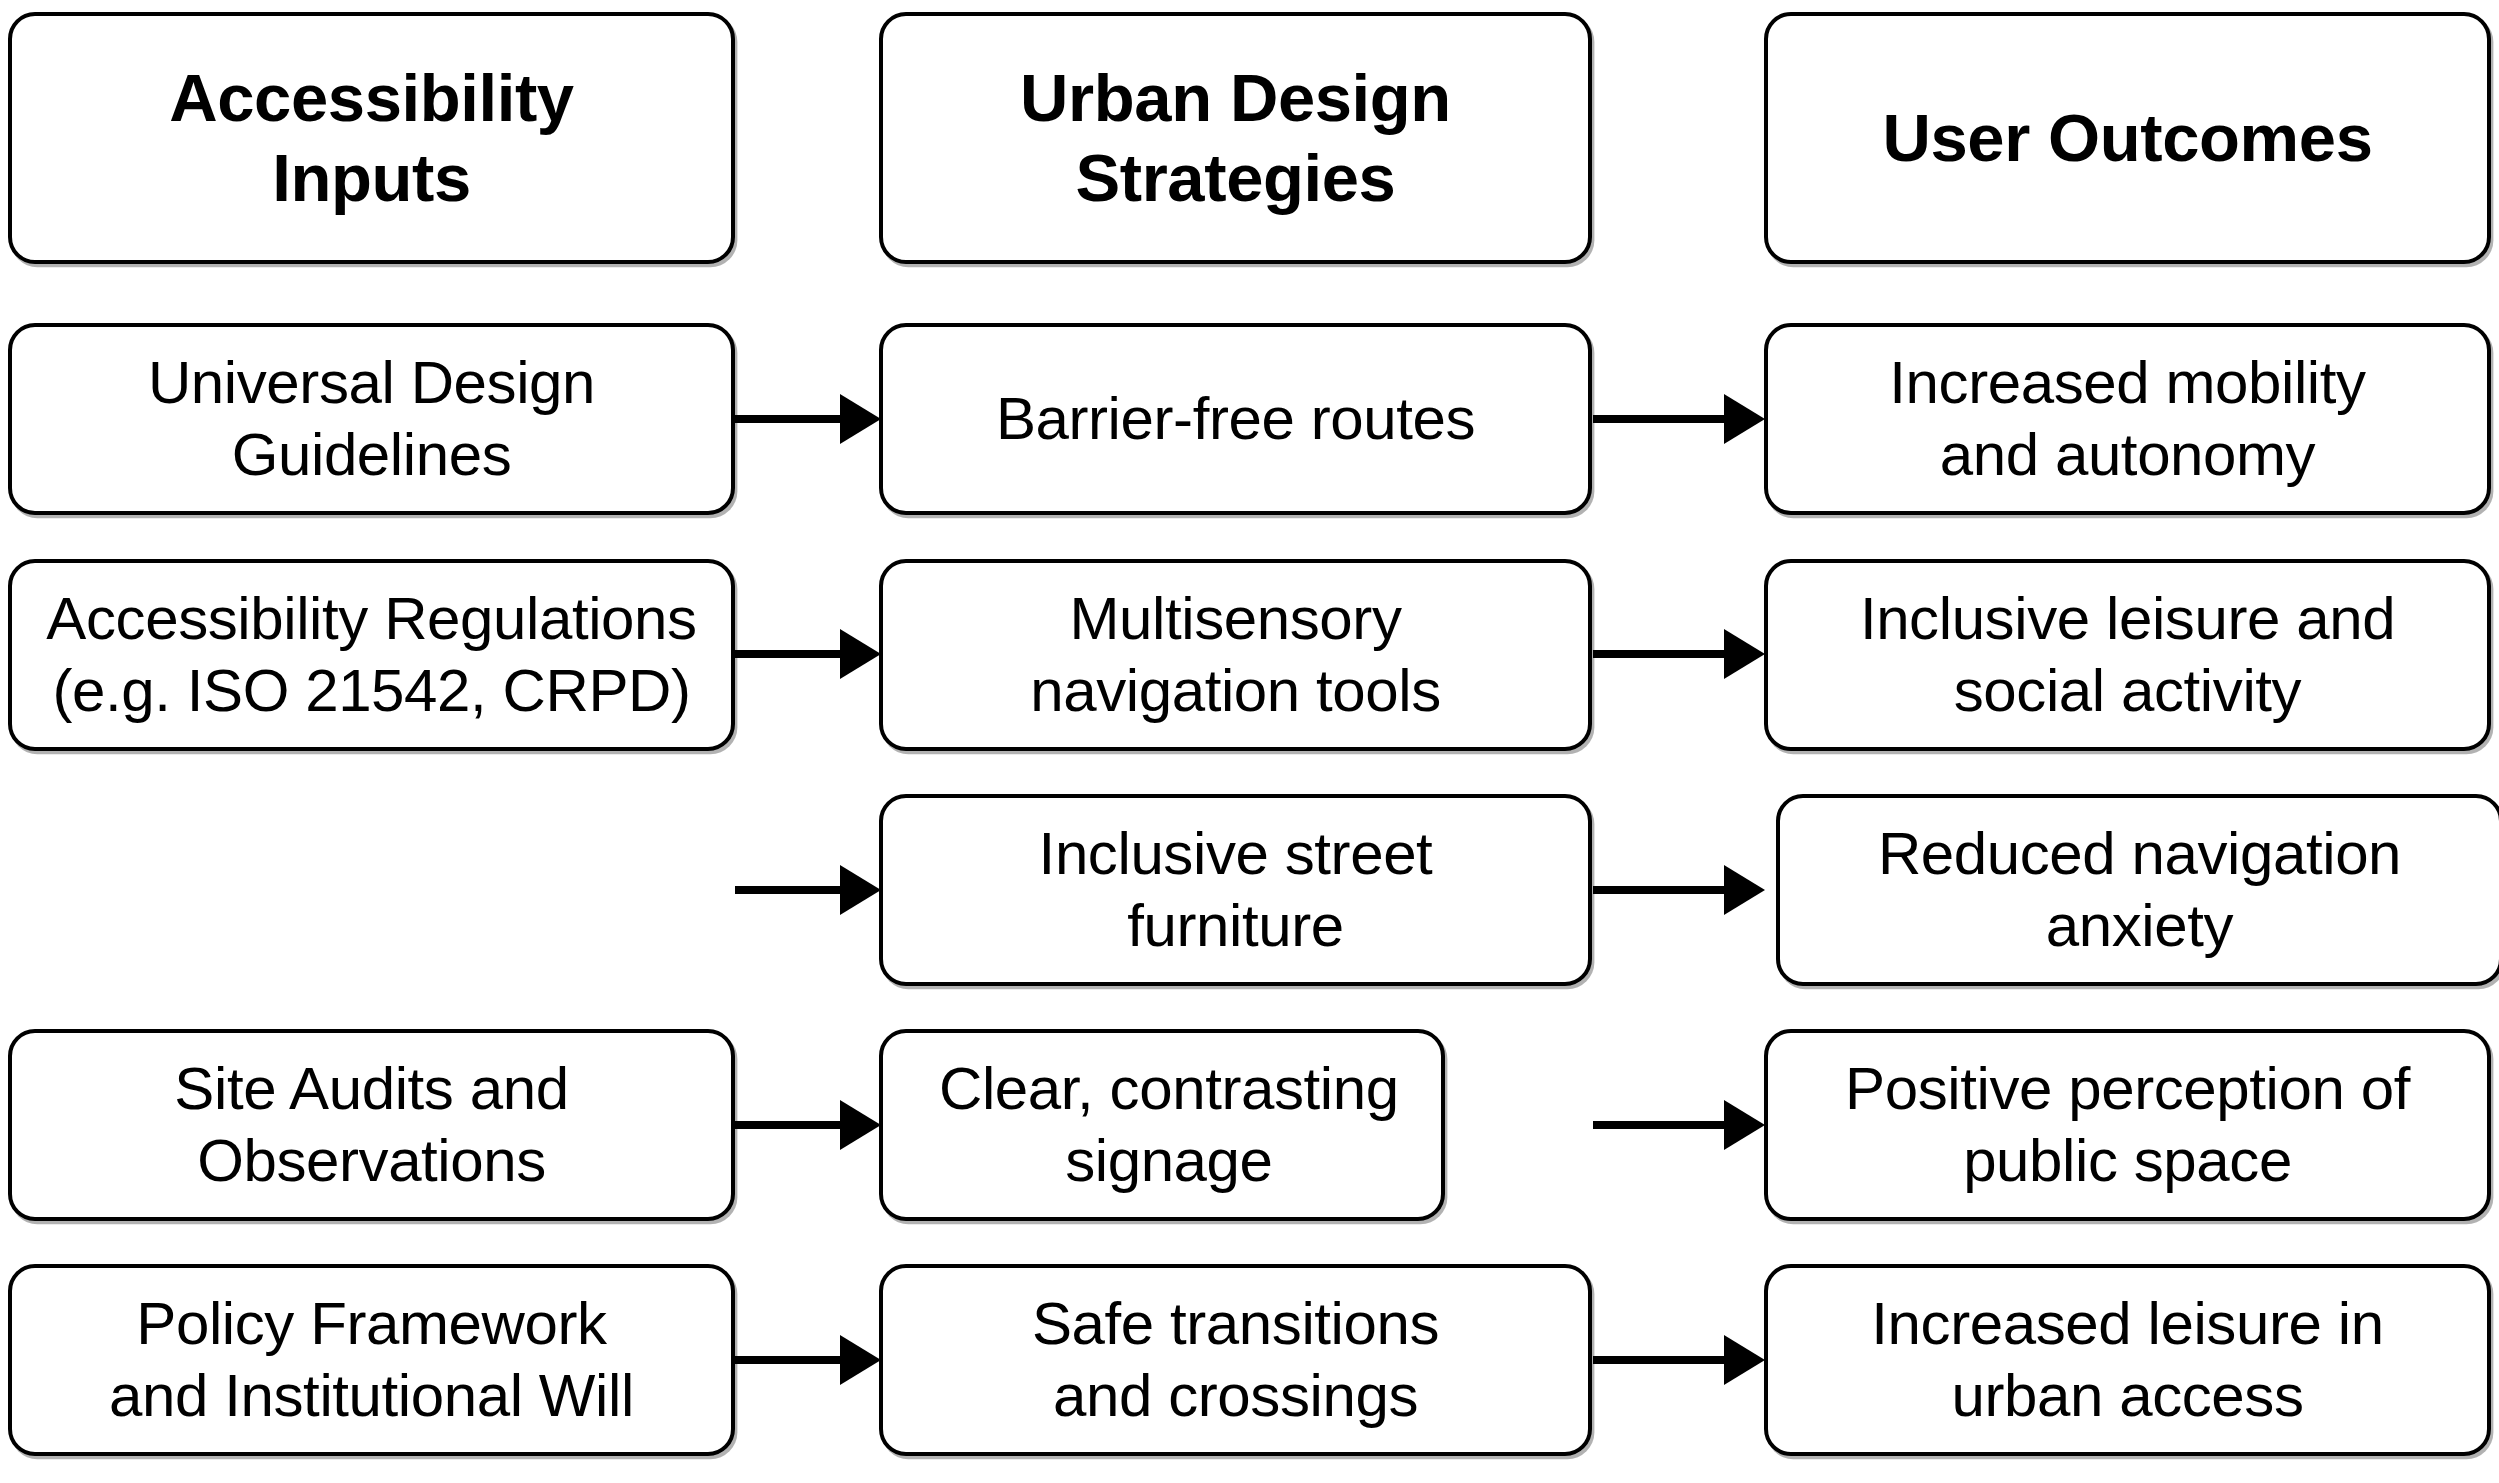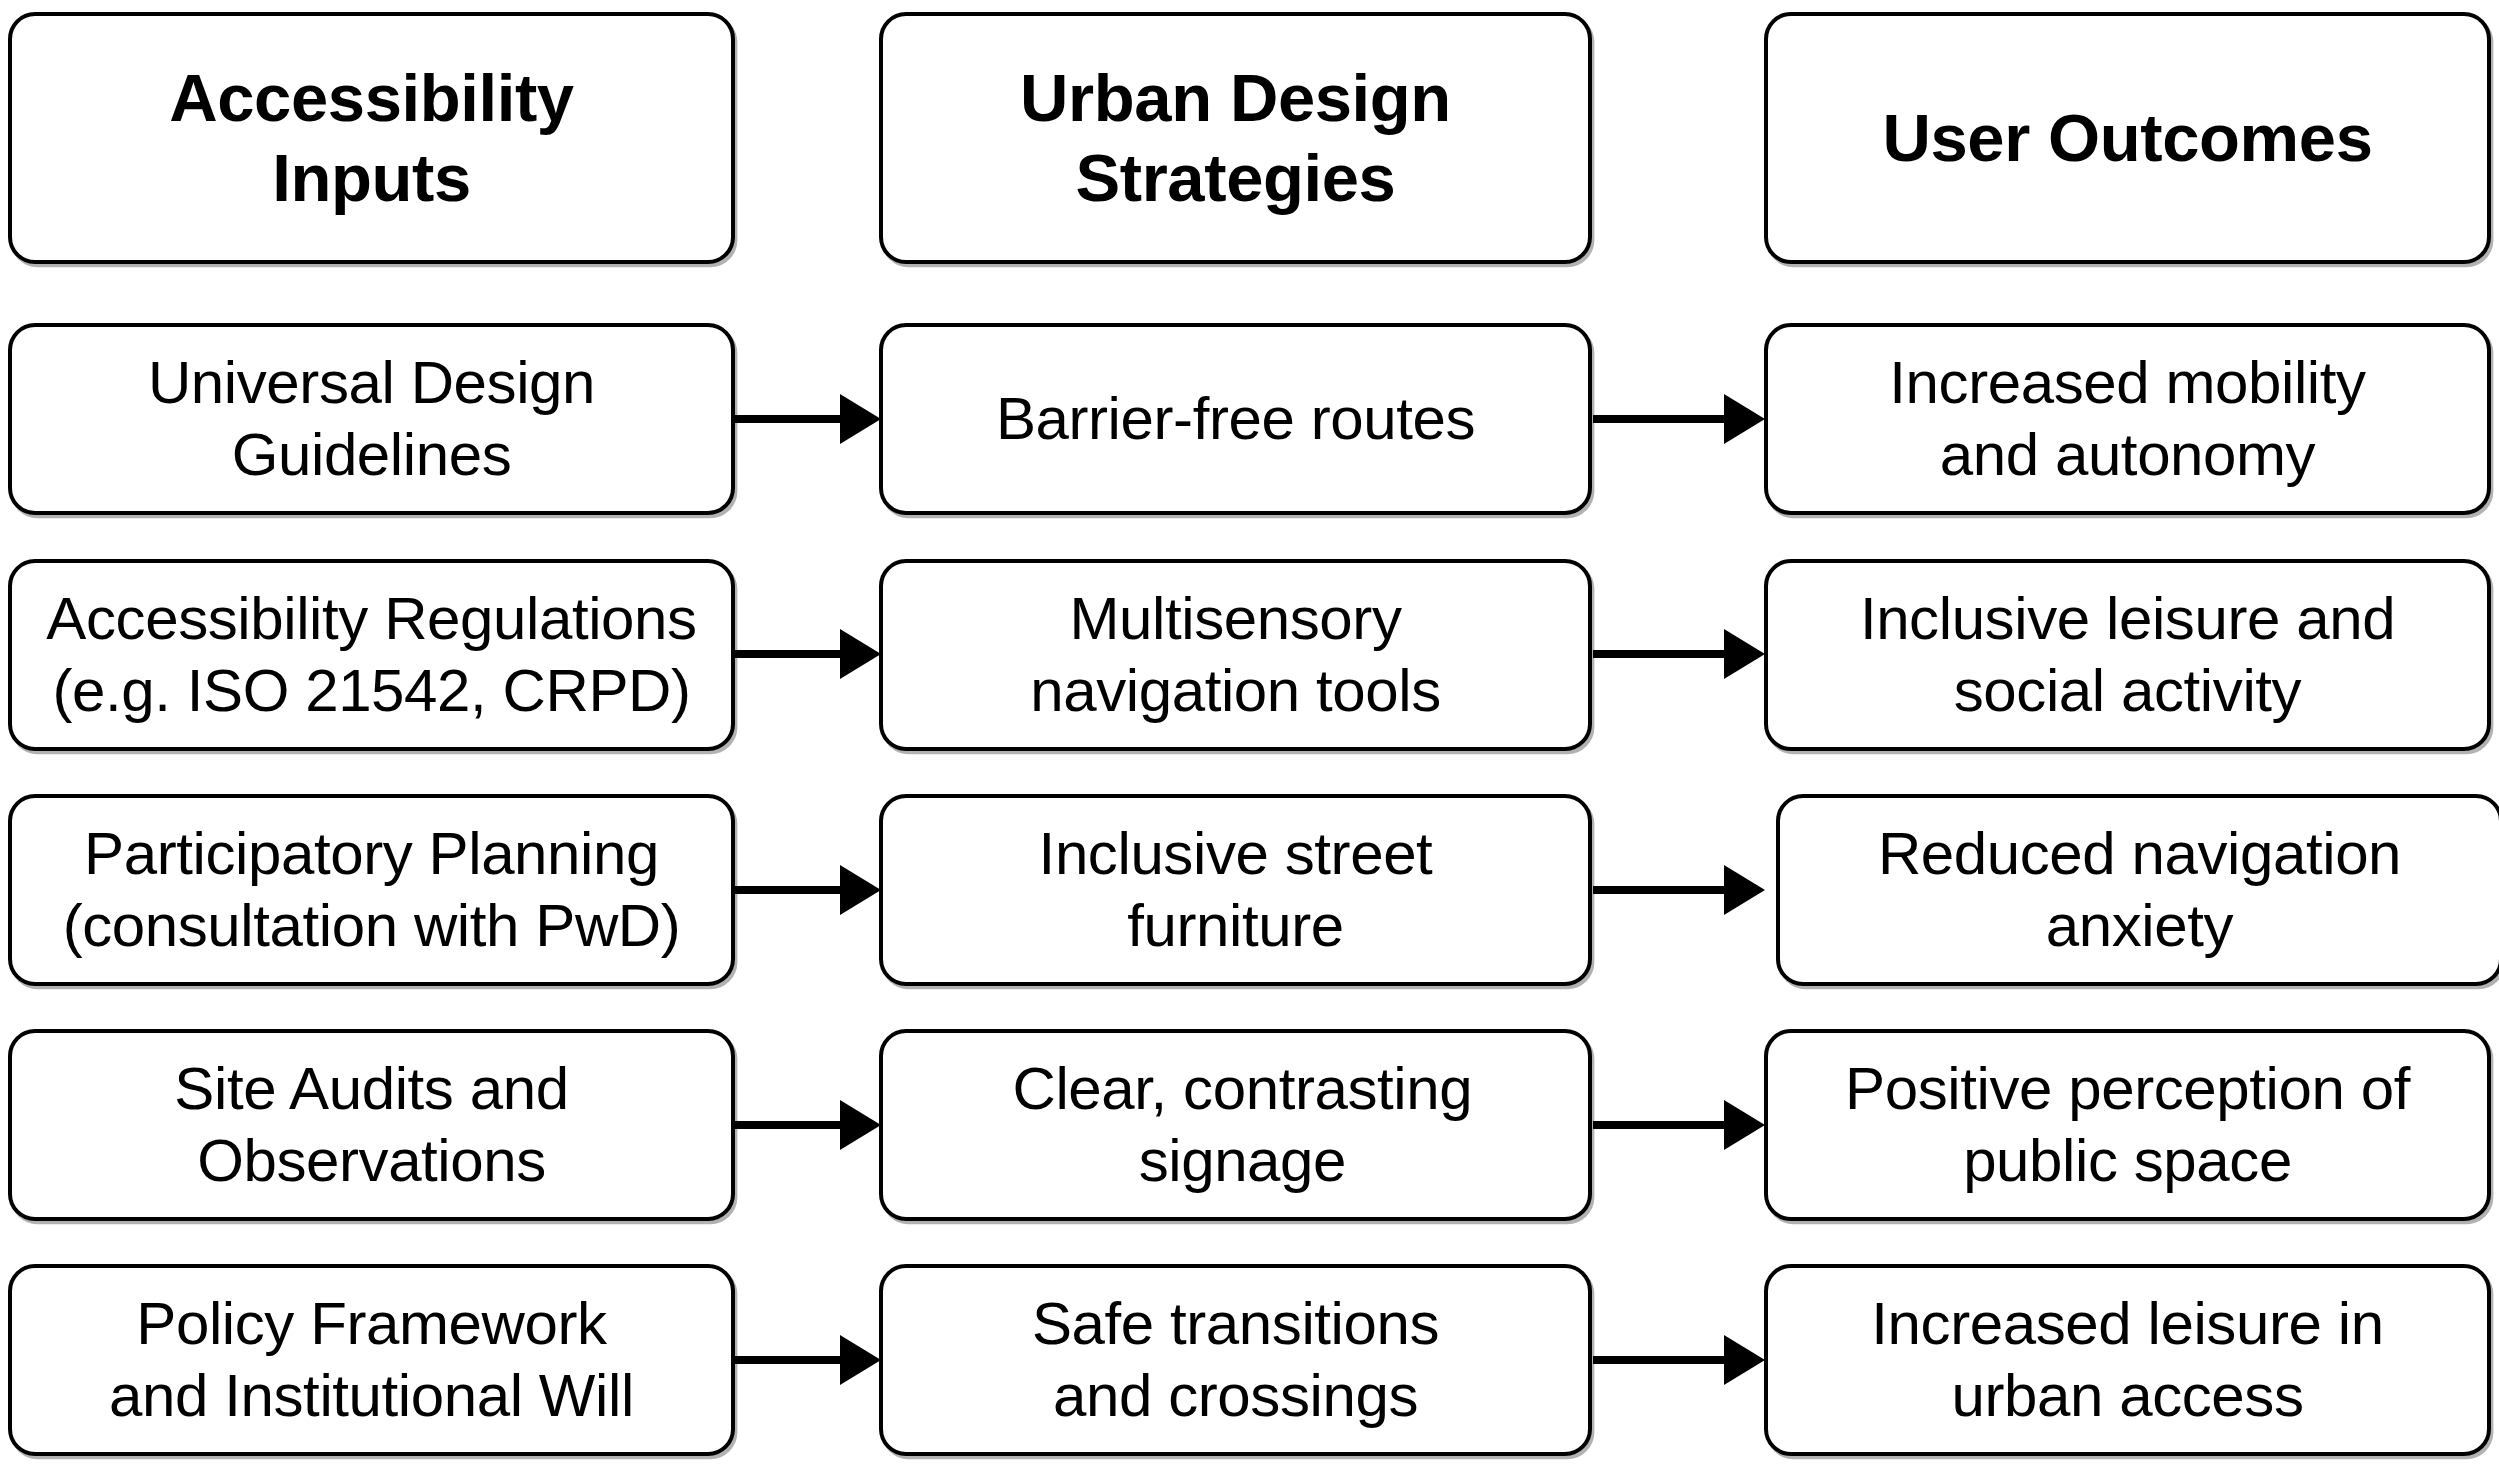--- a/index.html
+++ b/index.html
@@ -96,42 +96,40 @@
   </div>
   <div class="node body-node" style="left:879px; top:559px; width:713px; height:192px;">Multisensory
 navigation tools</div>
   <div class="arrow" style="left:1593px; top:654px; width:172px;">
     <div class="shaft" style="width:131px;"></div>
     <div class="head" style="left:131px;"></div>
   </div>
   <div class="node body-node" style="left:1764px; top:559px; width:727px; height:192px;">Inclusive leisure and
 social activity</div>
 
-  <div class="node body-node" style="left:8px;  top:794px; width:727px; height:192px;">Participatory Planning
-(consultation with PwD)</div>
   <div class="arrow" style="left:735px; top:890px; width:146px;">
     <div class="shaft" style="width:105px;"></div>
     <div class="head" style="left:105px;"></div>
   </div>
   <div class="node body-node" style="left:879px; top:794px; width:713px; height:192px;">Inclusive street
 furniture</div>
   <div class="arrow" style="left:1593px; top:890px; width:172px;">
     <div class="shaft" style="width:131px;"></div>
     <div class="head" style="left:131px;"></div>
   </div>
   <div class="node body-node" style="left:1764px; top:794px; width:727px; height:192px;margin-left:12px;">Reduced navigation
 anxiety</div>
 
   <div class="node body-node" style="left:8px;  top:1029px; width:727px; height:192px;">Site Audits and
 Observations</div>
   <div class="arrow" style="left:735px; top:1125px; width:146px;">
     <div class="shaft" style="width:105px;"></div>
     <div class="head" style="left:105px;"></div>
   </div>
-  <div class="node body-node" style="left:879px; top:1029px; width:713px; height:192px;padding-left:28px;">Clear, contrasting
+  <div class="node body-node" style="left:879px; top:1029px; width:566px; height:192px;padding-left:28px;">Clear, contrasting
 signage</div>
   <div class="arrow" style="left:1593px; top:1125px; width:172px;">
     <div class="shaft" style="width:131px;"></div>
     <div class="head" style="left:131px;"></div>
   </div>
   <div class="node body-node" style="left:1764px; top:1029px; width:727px; height:192px;">Positive perception of
 public space</div>
 
   <div class="node body-node" style="left:8px;  top:1264px; width:727px; height:192px;">Policy Framework
 and Institutional Will</div>

